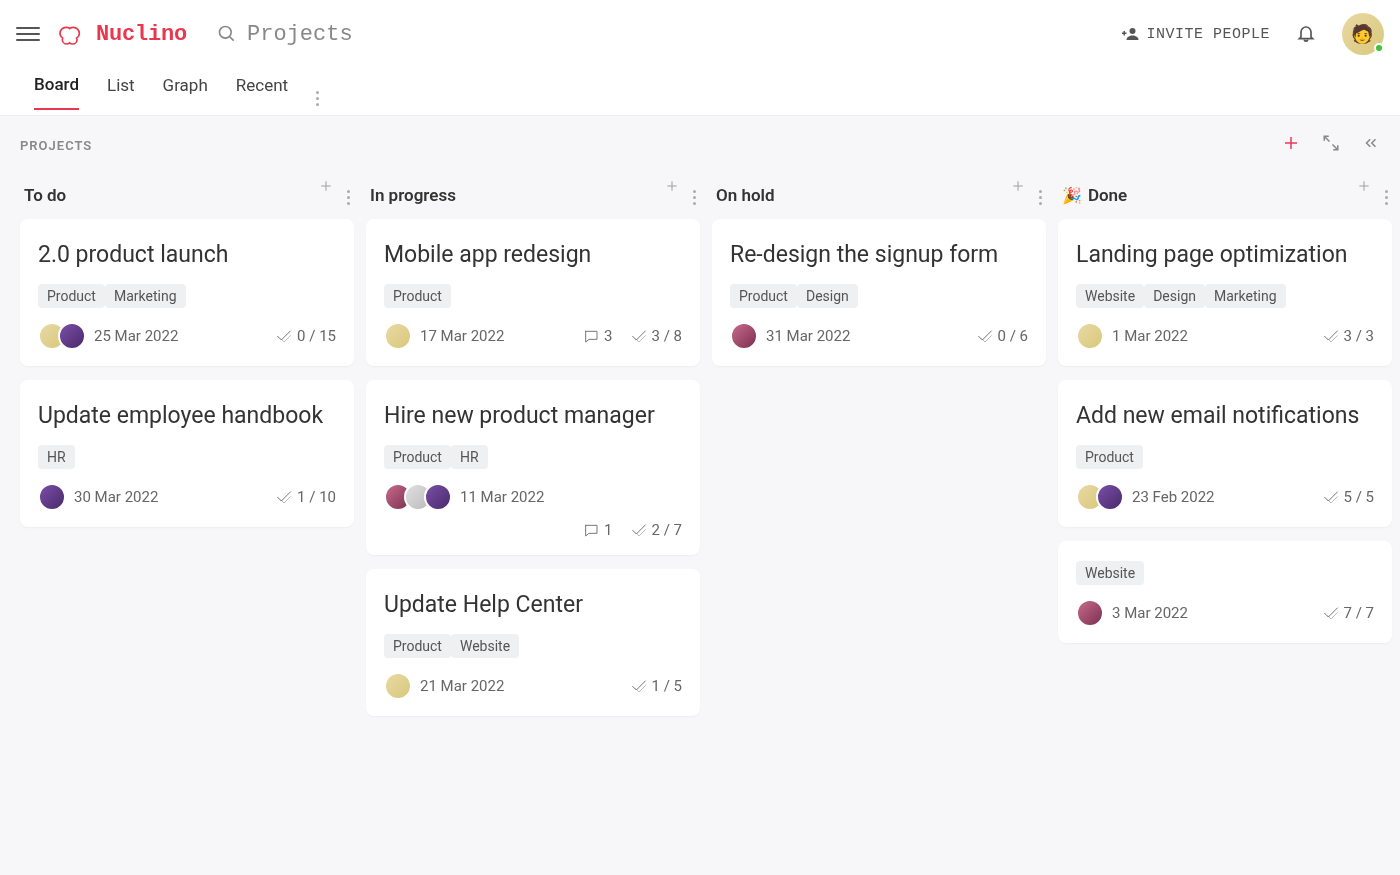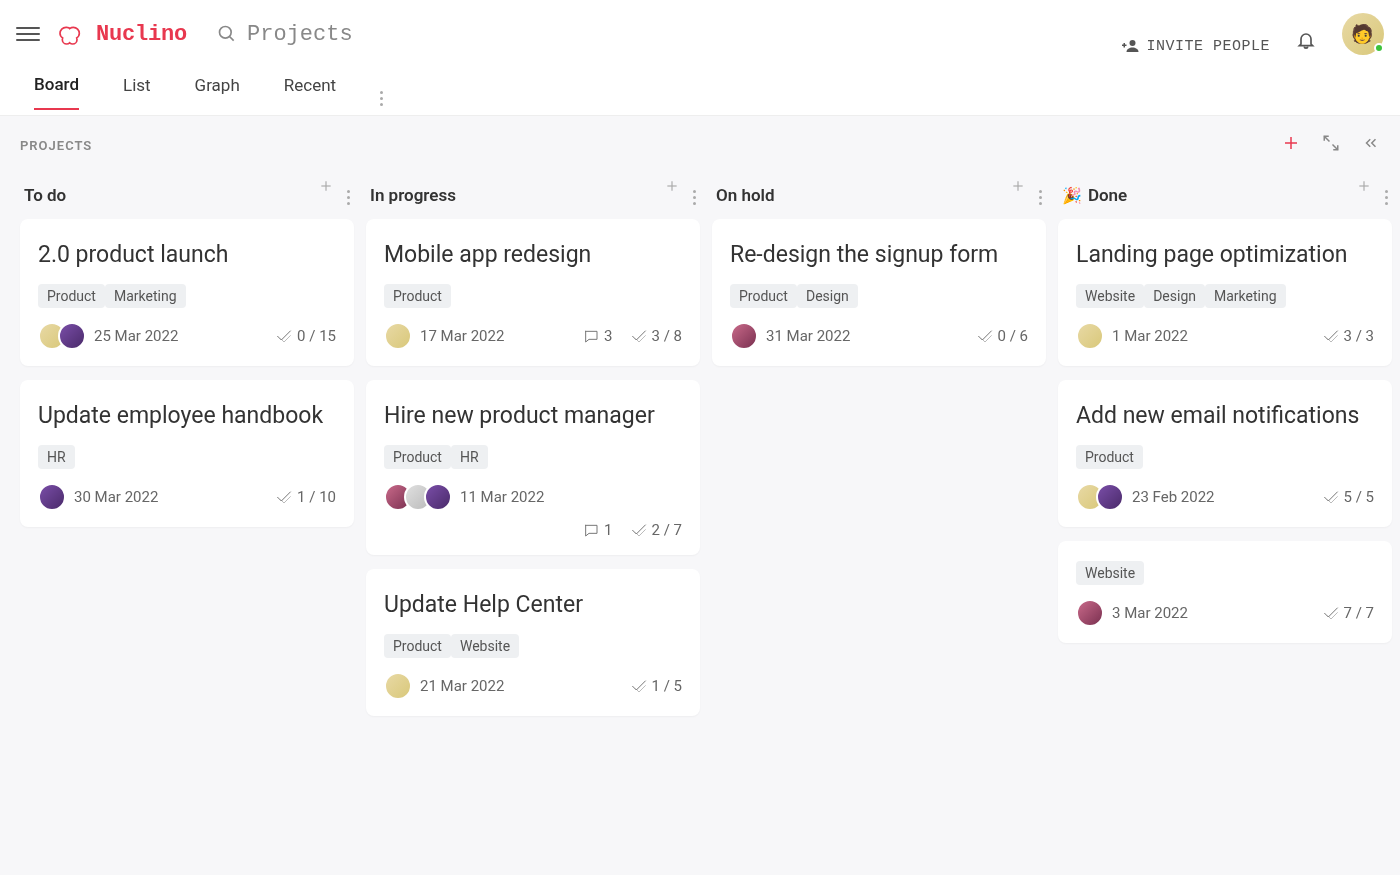--- a/index.html
+++ b/index.html
@@ -26,31 +26,31 @@
     cursor: pointer;
     margin-right: 18px;
   }
   .hamburger span { display:block; height:2px; background:#555; border-radius:1px; }
   .logo { display:flex; align-items:center; gap:6px; margin-right:30px; cursor:pointer;}
   .logo svg { width:32px; height:24px; }
   .logo-text { color:#e8384f; font-weight:700; font-size:22px; letter-spacing:-0.2px;}
   .search-area { display:flex; align-items:center; gap:10px; cursor:pointer;}
   .search-icon { width:20px; height:20px; stroke:#888; fill:none; stroke-width:2;}
   .search-text { font-size:22px; color:#888; }
-  .header-right { margin-left:auto; display:flex; align-items:flex-end; gap:26px;}
+  .header-right { margin-left:auto; display:flex; align-items:center; gap:26px;}
   .invite-btn { display:flex; align-items:center; gap:6px; color:#555; font-size:15px; letter-spacing:0.5px; cursor:pointer;}
   .invite-btn svg { width:18px; height:18px; fill:#555;}
   .bell { cursor:pointer; }
   .bell svg { width:20px; height:22px; stroke:#555; fill:none; stroke-width:2;}
   .avatar-wrap { position:relative; cursor:pointer;}
   .avatar-big { width:42px; height:42px; border-radius:50%; background:linear-gradient(135deg,#e8d9a5,#d9c87a); display:flex;align-items:center;justify-content:center; font-size:18px;}
   .avatar-dot { position:absolute; right:0; bottom:2px; width:10px; height:10px; border-radius:50%; background:#3cc23c; border:2px solid #fff;}
 
   
-  .tabs { display:flex; align-items:center; gap:44px; padding:0 34px; height:48px; border-bottom:1px solid #eee; position:relative;}
+  .tabs { display:flex; align-items:center; gap:28px; padding:0 34px; height:48px; border-bottom:1px solid #eee; position:relative;}
   .tab { font-size:17px; color:#444; cursor:pointer; padding-bottom:14px; }
   .tab.active { color:#222; font-weight:500; border-bottom:2px solid #e8384f; }
   .tab-more { cursor:pointer; color:#666; font-size:18px; }
 
   
   .board-area { background:#f7f7f9; height:calc(875px - 68px - 48px); padding:18px 20px; position:relative;}
   .board-header { display:flex; align-items:center; margin-bottom:16px;}
   .board-title { font-size:13px; font-weight:600; letter-spacing:1px; color:#888; text-transform:uppercase;}
   .board-controls { margin-left:auto; display:flex; align-items:center; gap:22px;}
   .ctrl-btn { cursor:pointer; color:#888;}

